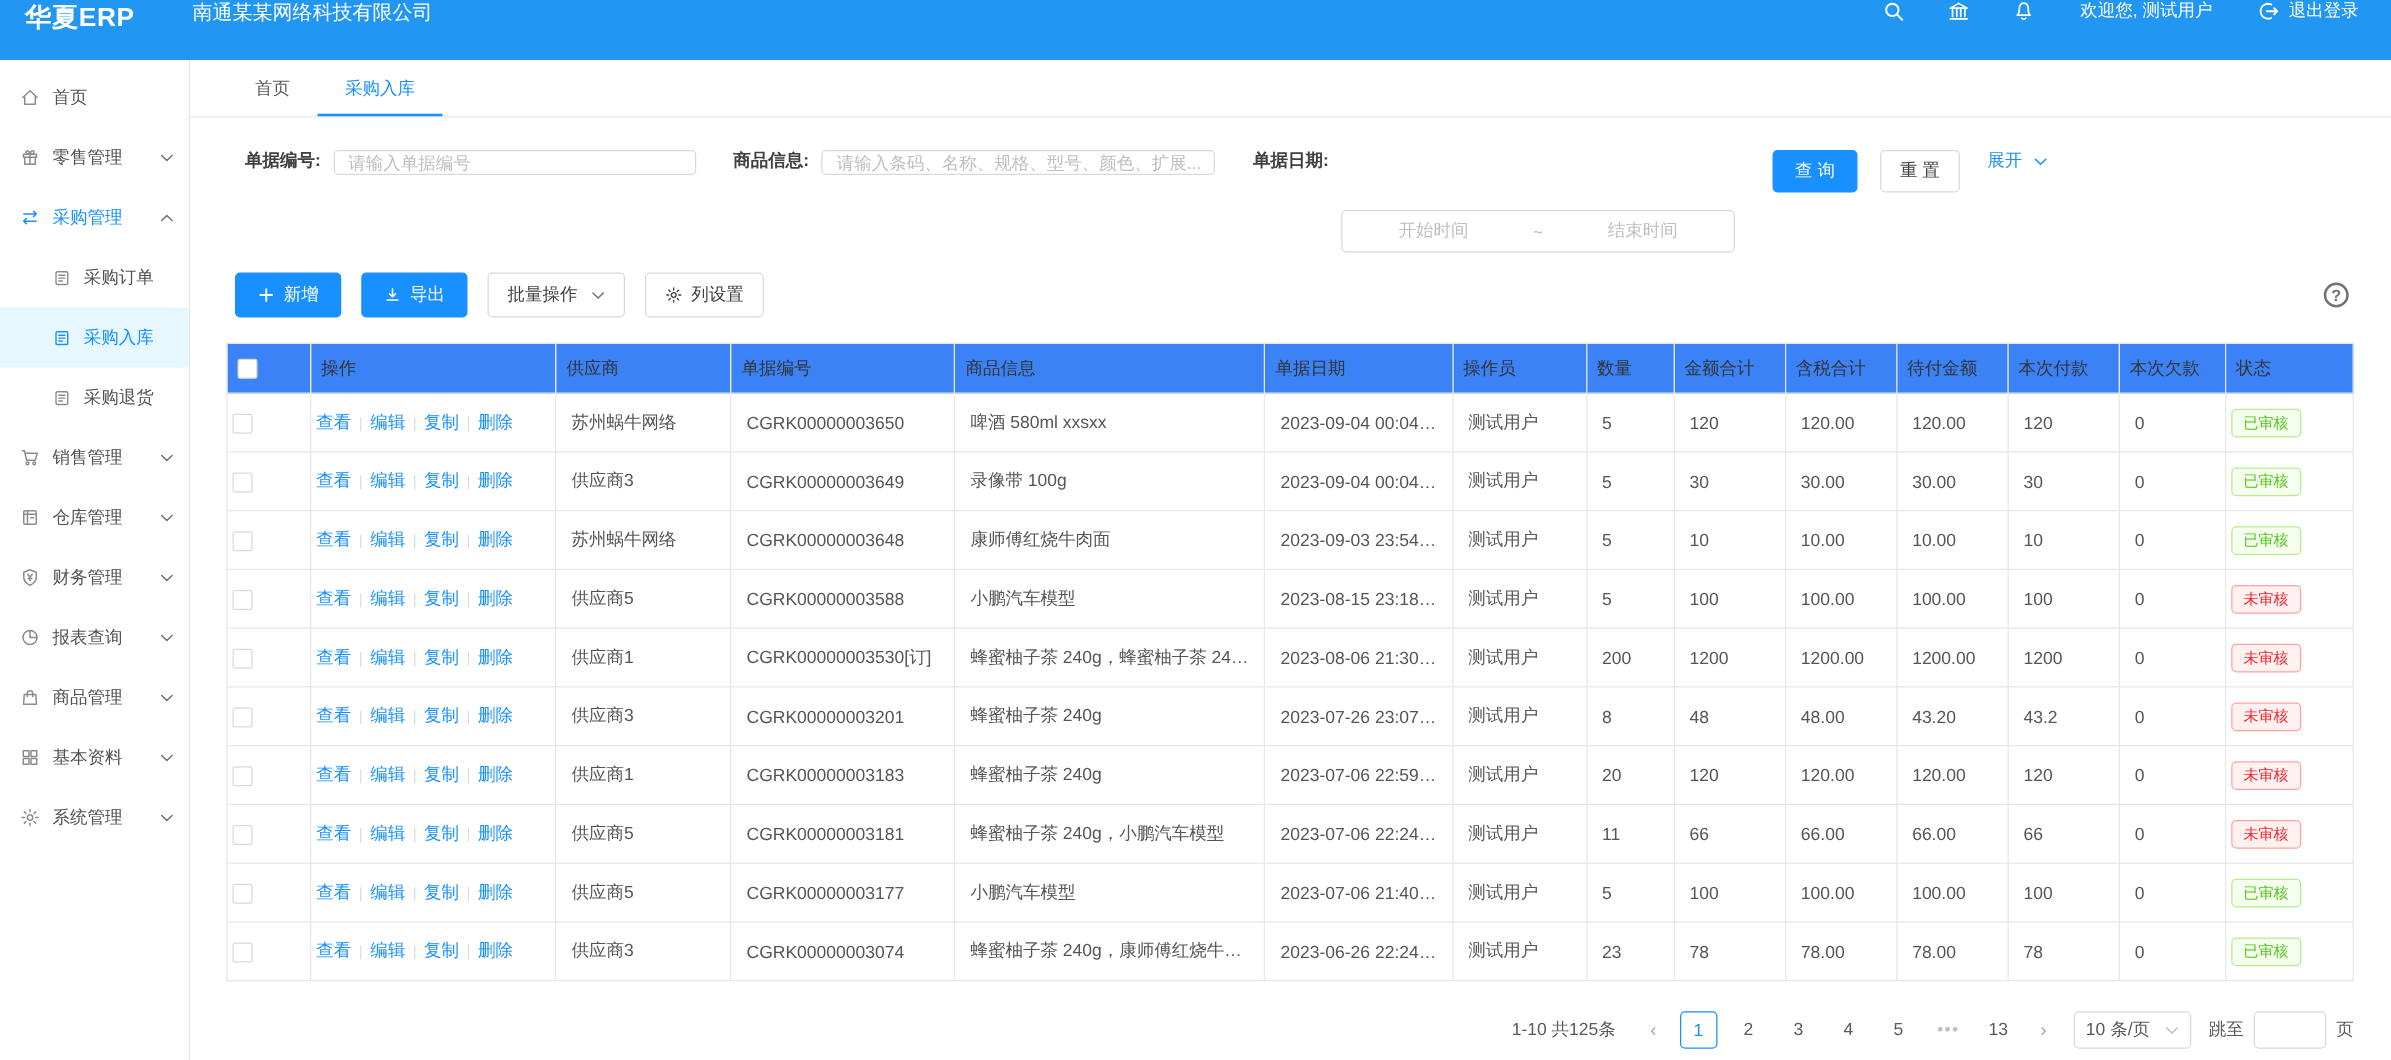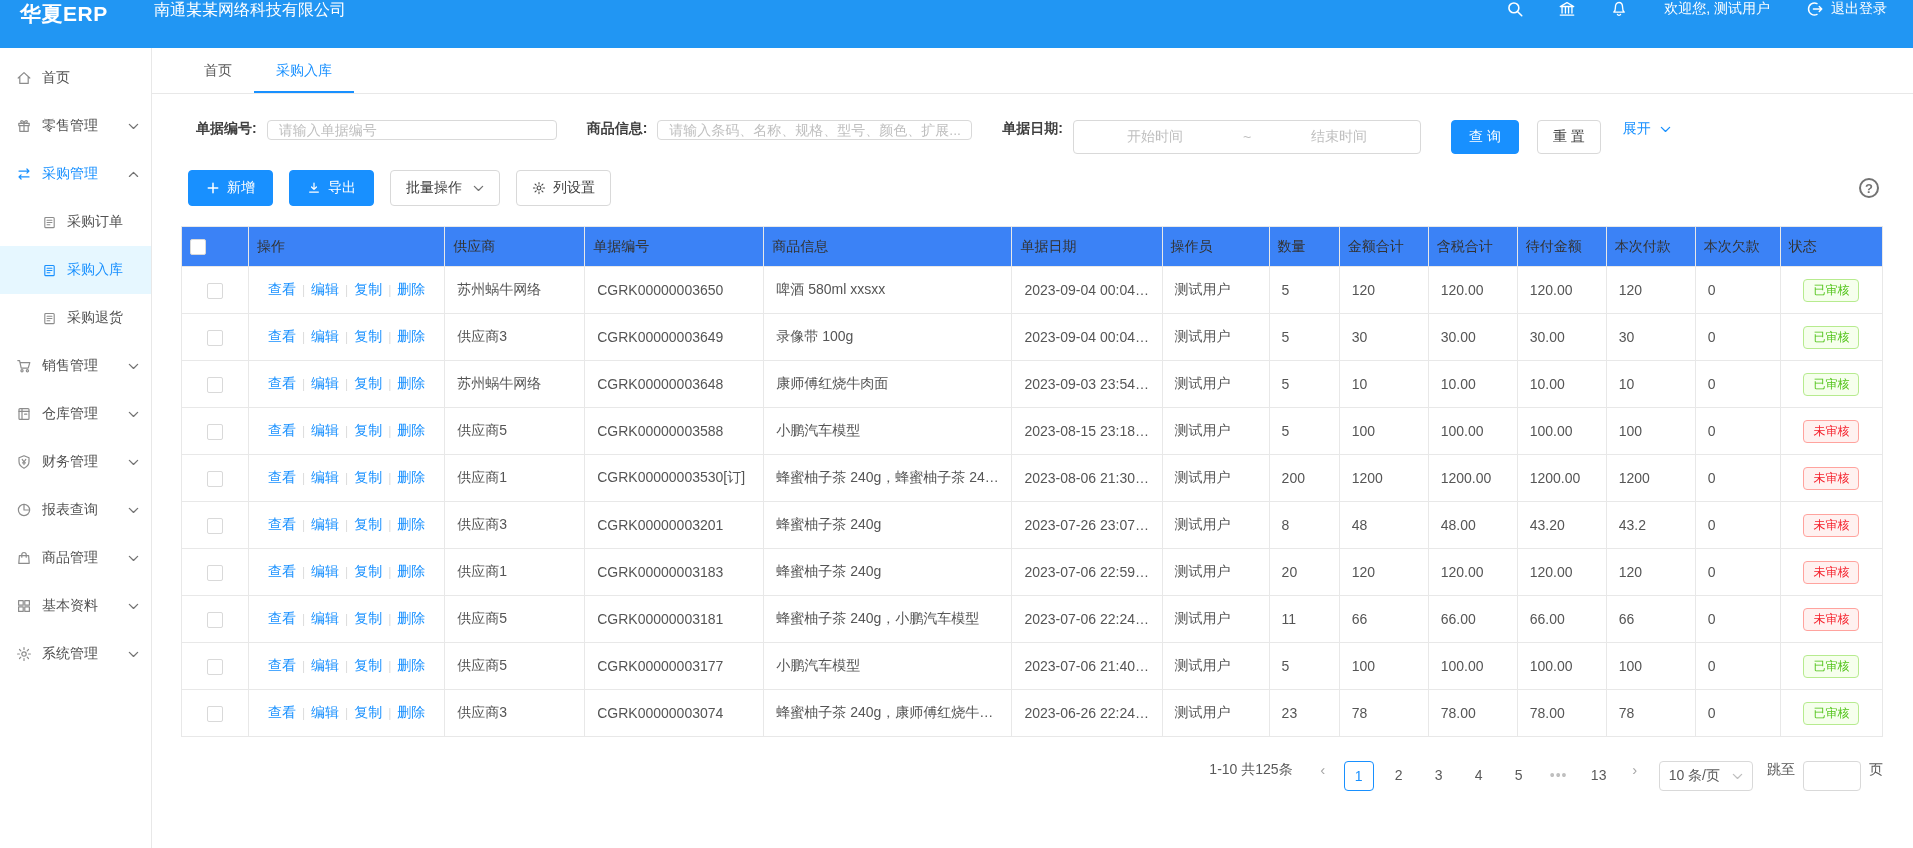--- a/index.html
+++ b/index.html
@@ -41,22 +41,22 @@
   .tab.active { color:var(--primary); border-bottom:2px solid var(--primary); }
 
   
   .filter-row { display:flex; align-items:flex-start; padding:26px 0 0 44px; }
   .f-label { font-weight:bold; color:#404040; margin-right:10px; white-space:nowrap; }
   .t-input { height:20px; border:1px solid var(--input-border); border-radius:4px; padding:0 11px;
     font-size:14px; color:#000000; font-family:inherit; outline:none; }
   .t-input::placeholder { color:#bfbfbf; }
   .w-num { width:290px; } .w-prod { width:315px; }
   .gap { margin-left:30px; }
-  .date-box { width:348px; height:34px; border:1px solid var(--input-border); border-radius:4px;
-    display:flex; align-items:center; color:#bfbfbf; cursor:text; }
+  .date-box { width:315px; height:34px; border:1px solid var(--input-border); border-radius:4px;
+    display:flex; align-items:center; color:#bfbfbf; cursor:text;margin-top:48px; }
   .date-box span { flex:1; text-align:center; }
   .date-box .tilde { flex:0 0 22px; }
   .btn { height:34px; border-radius:4px; font-size:14px; font-family:inherit; cursor:pointer;
     display:inline-flex; align-items:center; gap:7px; }
   .btn-primary { background:var(--primary); color:#fff; border:1px solid var(--primary); padding:0 17px; }
   .btn-default { background:#fff; color:#404040; border:1px solid var(--input-border); padding:16px 15px; }
   .expand-link { color:var(--primary); margin-left:22px; display:inline-flex; align-items:center; gap:5px; cursor:pointer; }
   .expand-link .chev { color:var(--primary); }
 
   
@@ -67,31 +67,31 @@
   .help-circle { margin-left:auto; width:20px; height:20px; border-radius:50%; border:2px solid #737373;
     color:#737373; font-size:13px; font-weight:bold; display:flex; align-items:center; justify-content:center; cursor:pointer; }
 
   
   .table-wrap { padding:6px 30px 0 29px; }
   table { border-collapse:collapse; table-layout:fixed; width:1702px; }
   th { background:#3b82f6; border:1px solid var(--border); height:40px; font-weight:400;
     color:#333; text-align:left; padding:0 8px; font-size:14px; }
   td { border:1px solid var(--border); height:47px; padding:0 12px; color:#555;
     white-space:nowrap; overflow:hidden; text-overflow:ellipsis; }
-  td.center { text-align:center; padding:0 4px; }
+  td.center { text-align:left; padding:0 4px; }
   .checkbox { display:inline-block; width:16px; height:16px; border:1px solid var(--input-border);
     border-radius:2px; background:#fff; vertical-align:middle; cursor:pointer; }
   .action-link { color:var(--primary); cursor:pointer; text-decoration:none; }
   .sep { color:#dcdcdc; margin:0 6px; font-size:12px; }
   .badge { display:inline-block; padding:2px 9px; font-size:12px; border-radius:4px; border:1px solid; line-height:17px; }
   .badge.approved { color:#52c41a; background:#f6ffed; border-color:#b7eb8f; }
   .badge.unapproved { color:#f5222d; background:#fff1f0; border-color:#ffa39e; }
 
   
-  .pagination { display:flex; justify-content:flex-end; margin:24px 30px 0 0; color:#595959; }
+  .pagination { display:flex; align-items:center; justify-content:flex-end; margin:24px 30px 0 0; color:#595959; }
   .pg-summary { margin-right:14px; }
   .page-item { min-width:30px; height:30px; line-height:28px; text-align:center; border-radius:4px;
     margin:0 5px; cursor:pointer; background:#fff; }
   .page-item.active { border:1px solid var(--primary); color:var(--primary); }
   .page-item.ellipsis { color:#bfbfbf; letter-spacing:1px; cursor:default; }
   .pg-arrow { color:#a6a6a6; font-size:15px; margin:0 5px; min-width:22px; text-align:center; cursor:pointer; }
   .page-size { border:1px solid var(--input-border); border-radius:4px; height:30px; padding:0 9px;
     display:flex; align-items:center; gap:8px; margin:0 8px; cursor:pointer; }
   .page-size .chev { color:#bfbfbf; }
   .jump-label { margin:0 8px 0 6px; }

